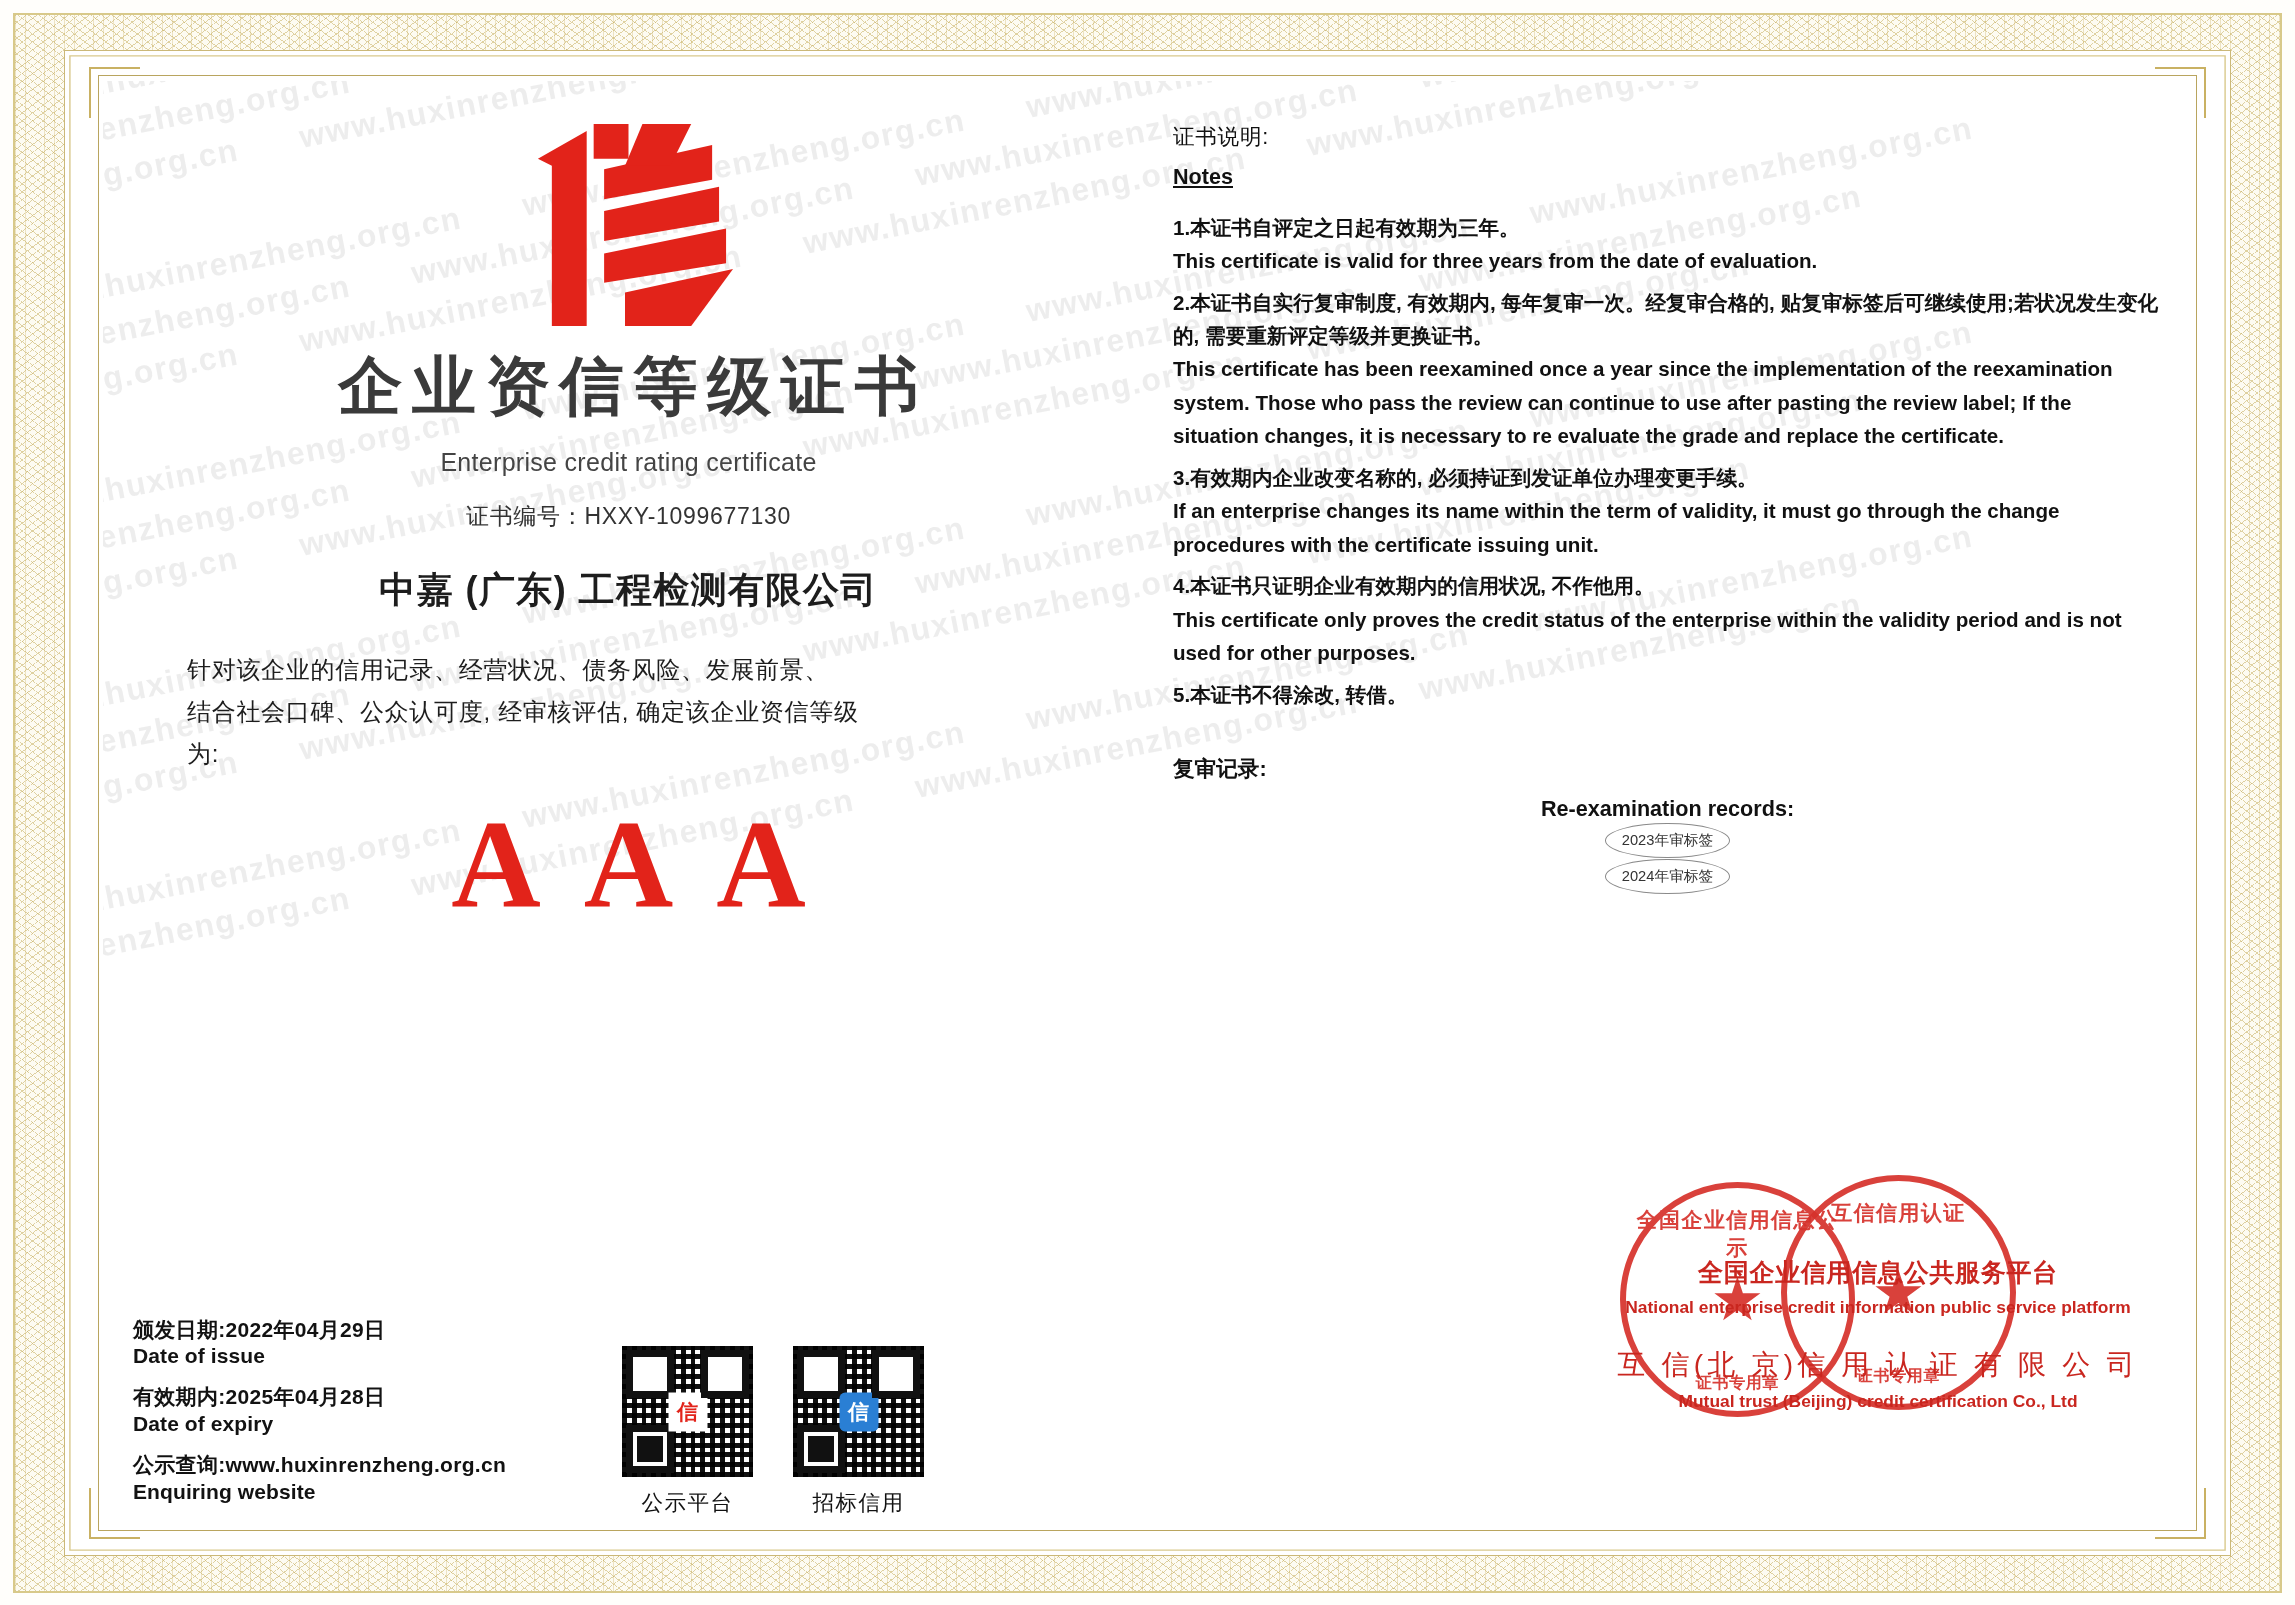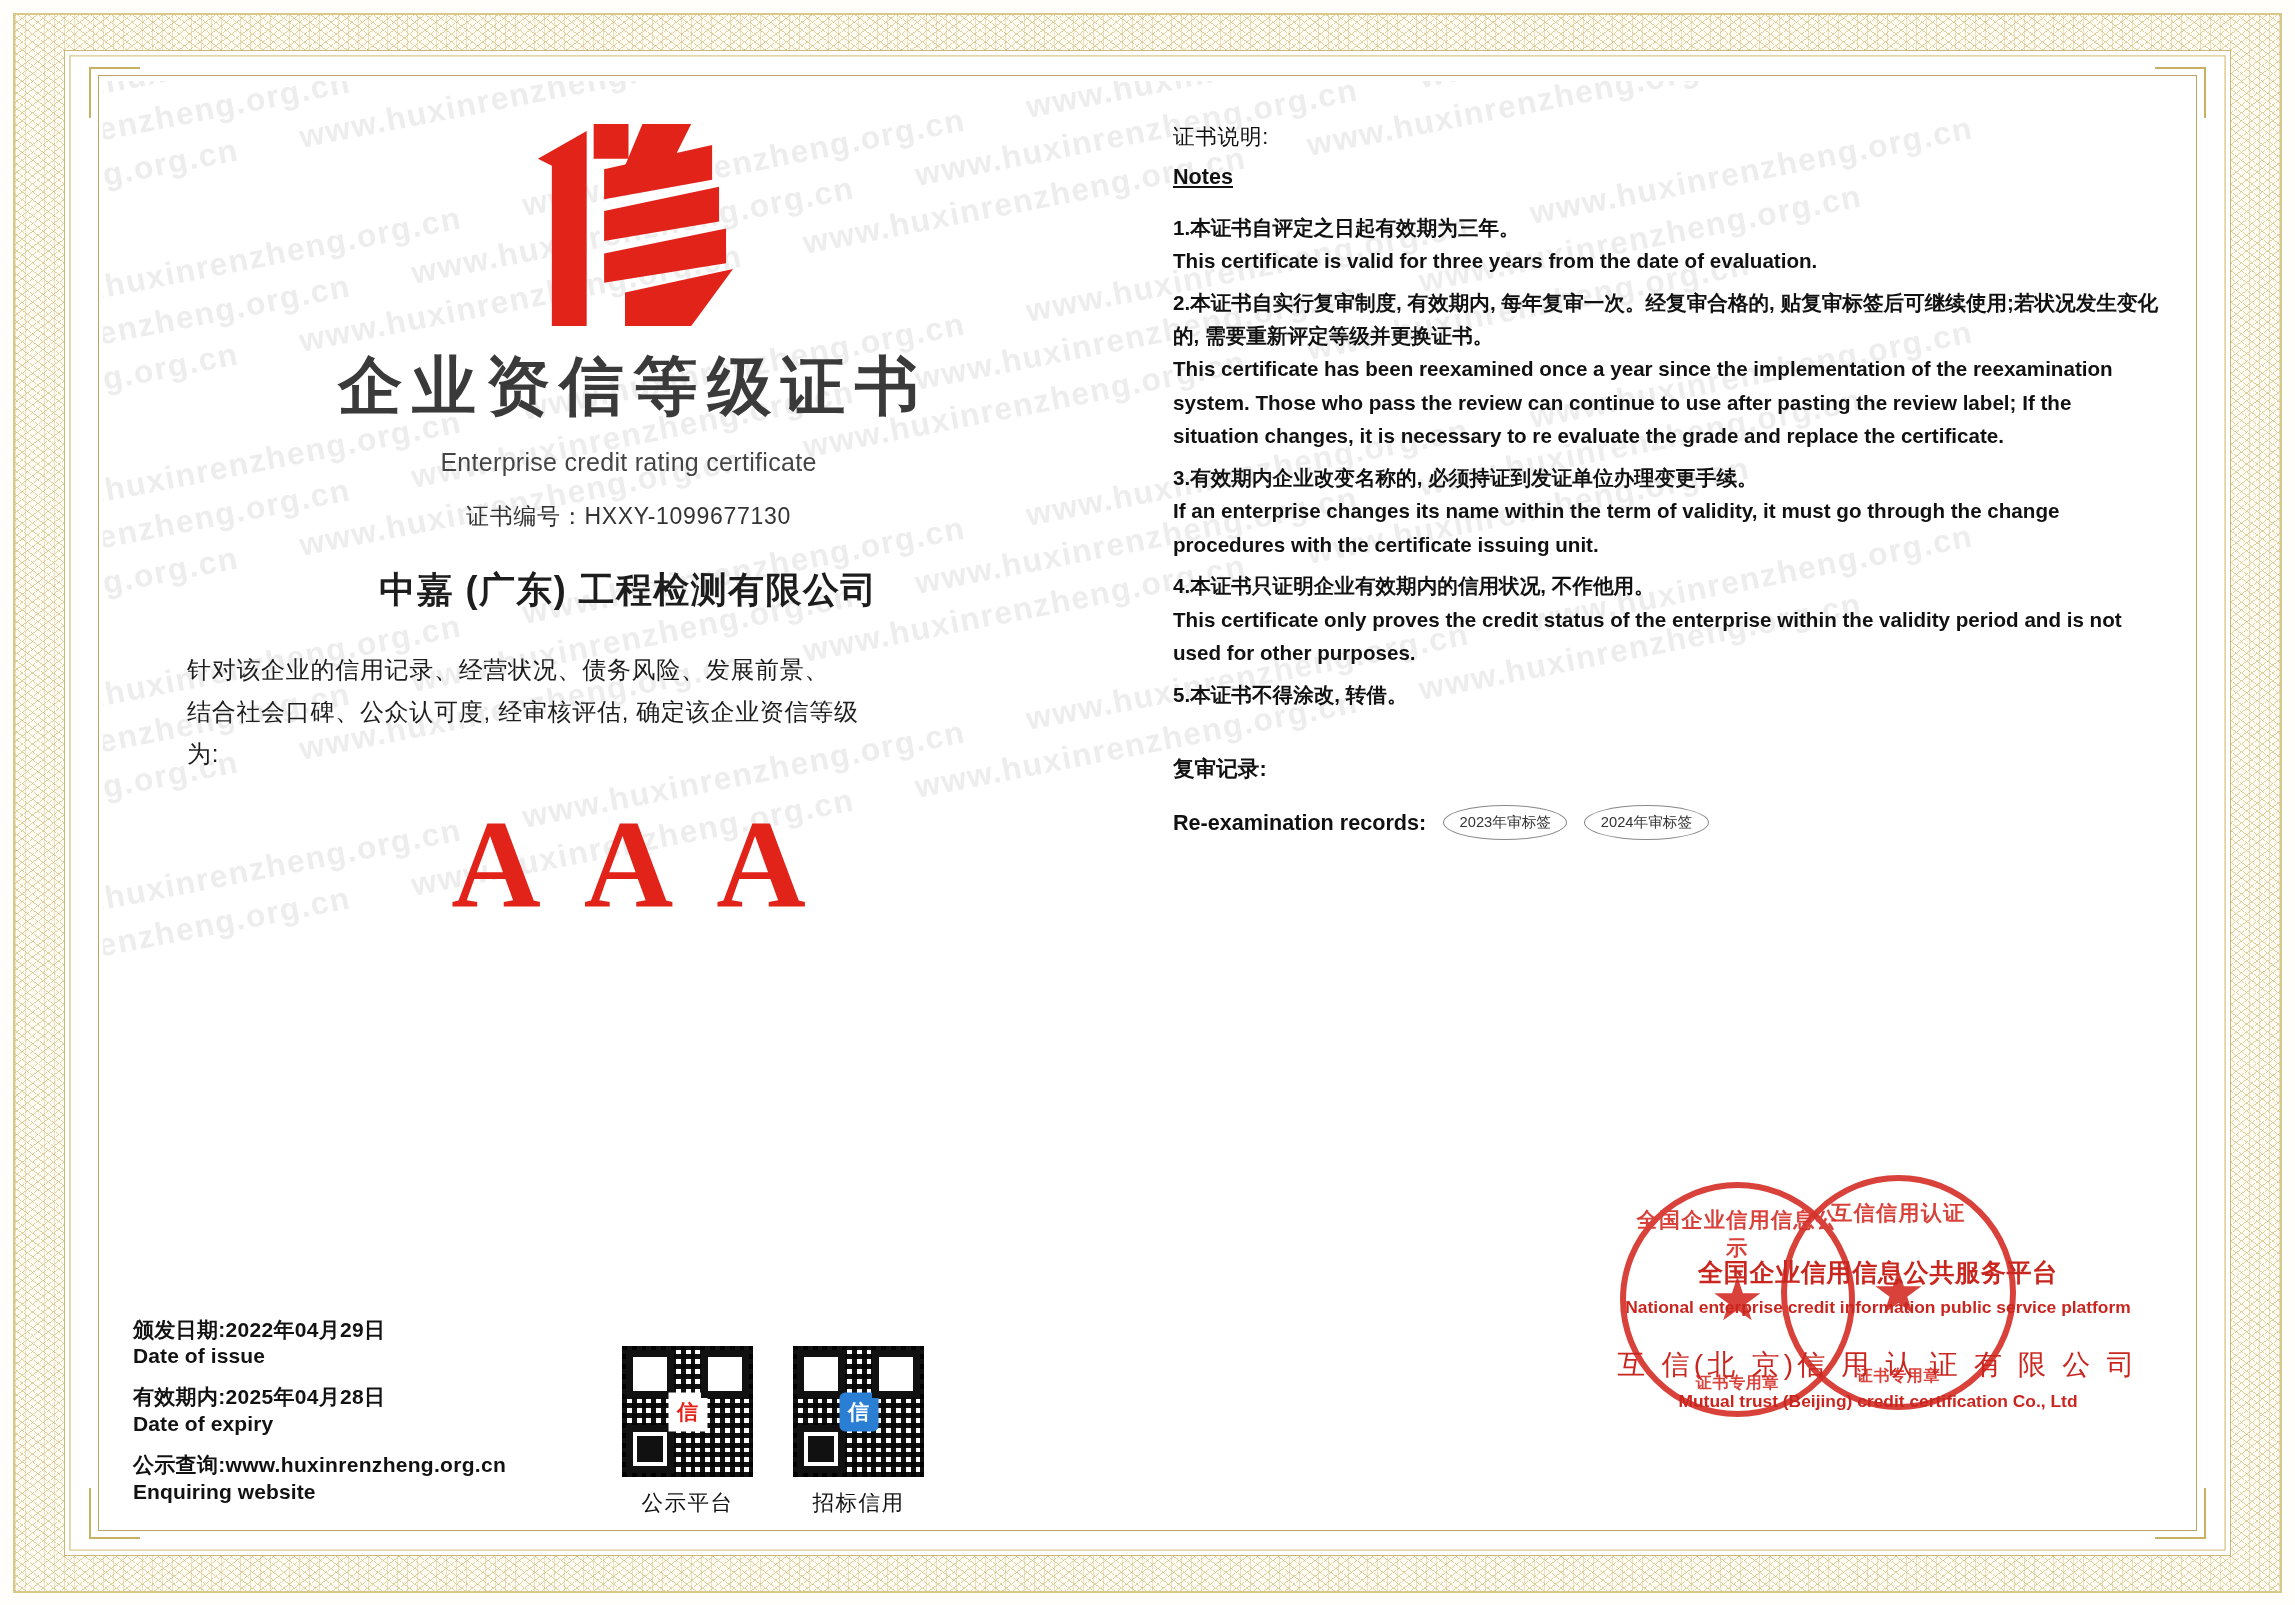--- a/index.html
+++ b/index.html
@@ -243,22 +243,23 @@
     line-height: 1.62;
     margin-bottom: 8.4px;
   }
   .reexam {
     margin-top: 43px;
   }
   .reexam-cn { font-size: 21.6px; font-weight: bold; color: #111; }
   .reexam-row {
     display: flex;
     align-items: center;
-    margin-top: 22px;
-    gap: 17px;
+    margin-top: 13px;
+    gap: 1px;
+    flex-direction: column;
   }
   .reexam-en { font-size: 21.6px; font-weight: bold; color: #111; }
   .stamp-oval {
     border: 1.4px solid #8a8a8a;
     border-radius: 50%;
     padding: 7px 15.4px;
     font-size: 14.7px;
     color: #333;
     white-space: nowrap;
   }

